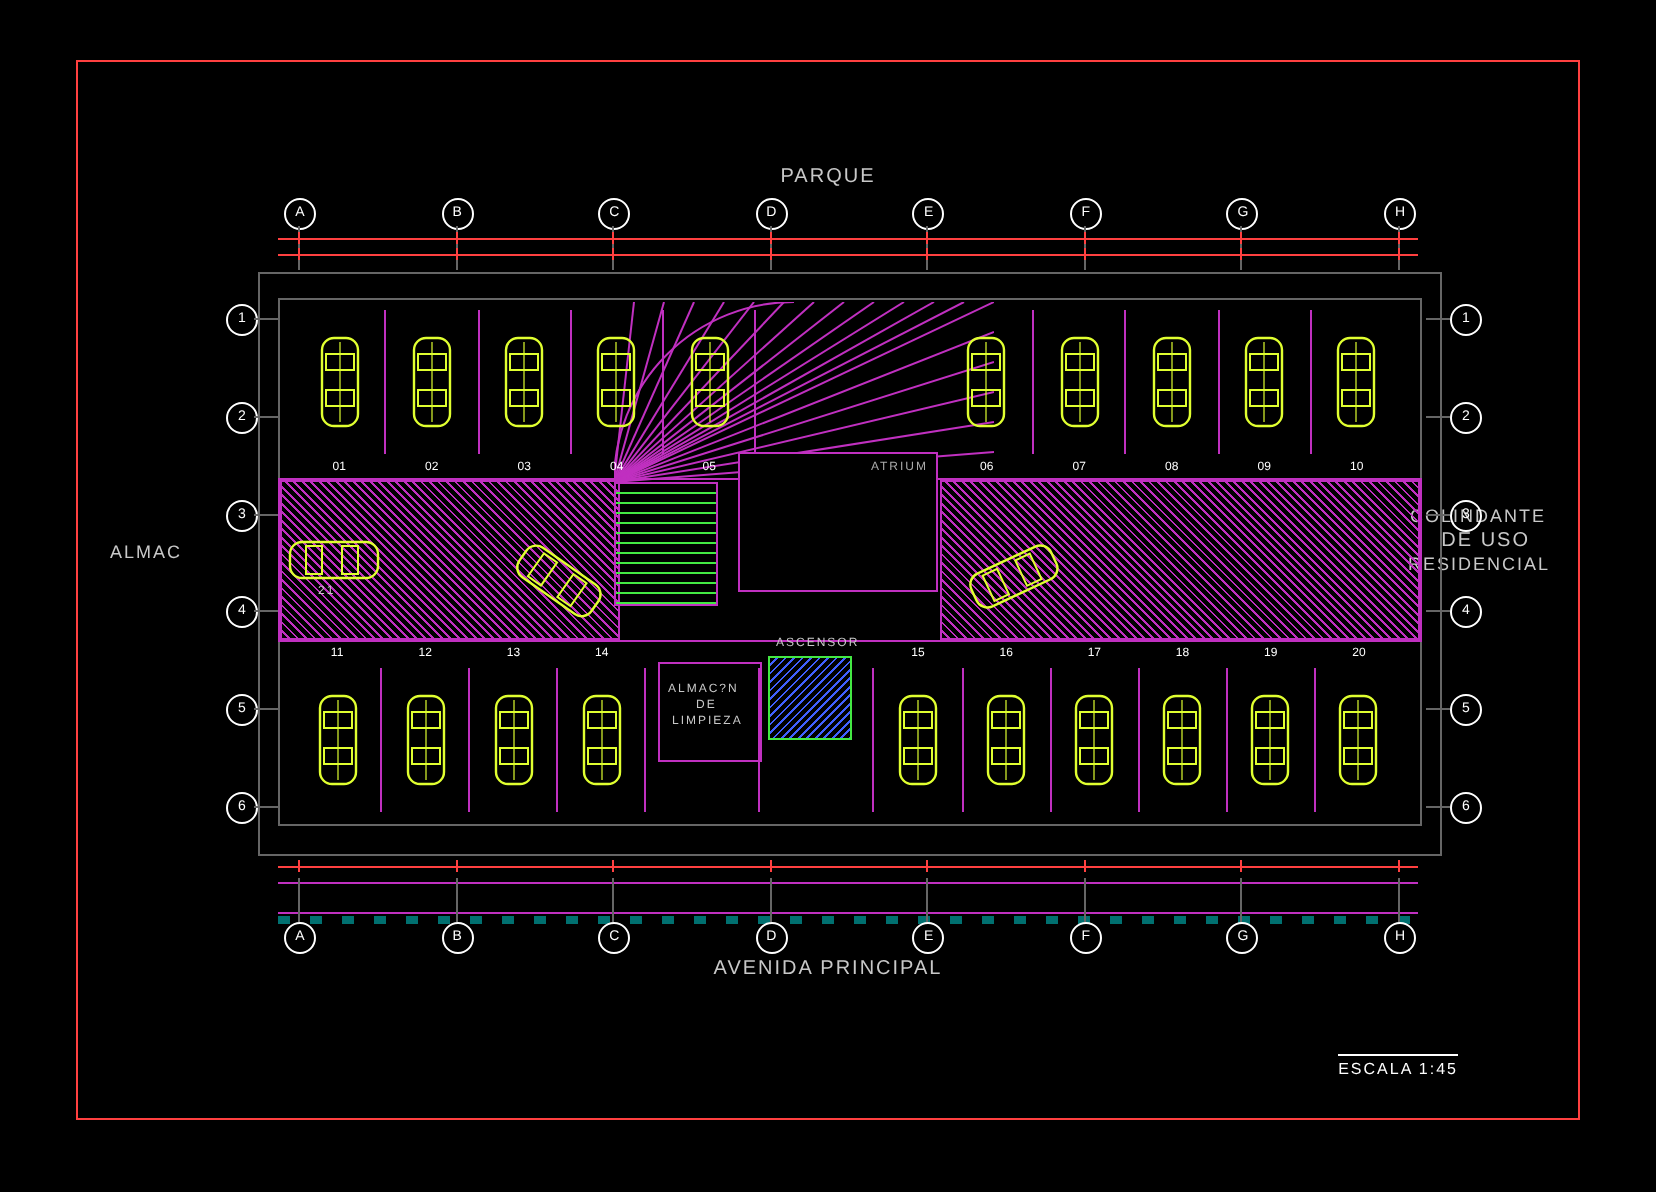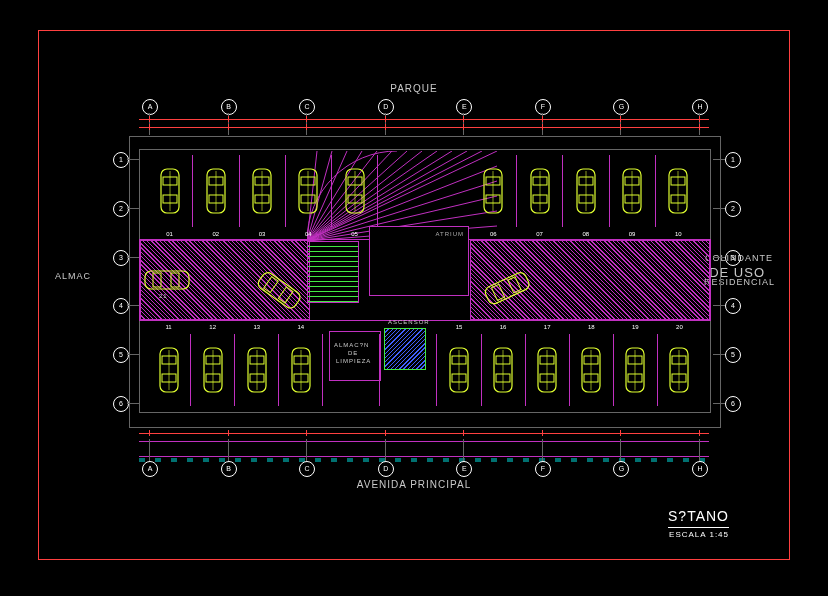--- a/index.html
+++ b/index.html
@@ -219,21 +219,21 @@
 </style>
 </head>
 <body>
 
 <div class="frame">
   <div class="canvas">
 
     <div class="label" style="left:50%;top:52px;transform:translateX(-50%);">PARQUE</div>
     <div class="label" style="left:16px;top:240px;transform:rotate(0deg);font-size:9px">ALMAC</div>
     <div class="label" style="right:16px;top:222px;font-size:9px;text-align:center">COLINDANTE</div>
-    <div class="label" style="right:24px;top:234px;font-size:13px;text-align:right">DE USO</div>
+    <div class="label" style="right:24px;top:234px;font-size:10px;text-align:right">DE USO</div>
     <div class="label" style="right:14px;top:246px;font-size:9px;text-align:center">RESIDENCIAL</div>
     <div class="label" style="left:50%;top:448px;transform:translateX(-50%);text-align:center;">AVENIDA PRINCIPAL</div>
 
     <div class="building-outline"></div>
     <div class="inner-outline"></div>
 
     <div class="center-belt">
       <div class="hatch" style="left:0;top:0;width:168px;height:78px"></div>
       <div class="hatch" style="right:0;top:0;width:238px;height:78px"></div>
     </div>
@@ -587,19 +587,18 @@
         <div class="dim-tick" style="left: 502.857px; top: 399px;"></div>
         <div class="dim-tick" style="left: 581.429px; top: 85px;"></div>
         <div class="dim-tick" style="left: 581.429px; top: 93px;"></div>
         <div class="dim-tick" style="left: 581.429px; top: 399px;"></div>
         <div class="dim-tick" style="left: 660px; top: 85px;"></div>
         <div class="dim-tick" style="left: 660px; top: 93px;"></div>
         <div class="dim-tick" style="left: 660px; top: 399px;"></div>
       </div>
 
     <div class="title-block">
-      <div class="t1">S?TANO</div>
       <div class="line"></div>
       <div class="t2" style="text-align:right">ESCALA 1:45</div>
     </div>
 
   </div>
 </div>
 
 </body></html>

